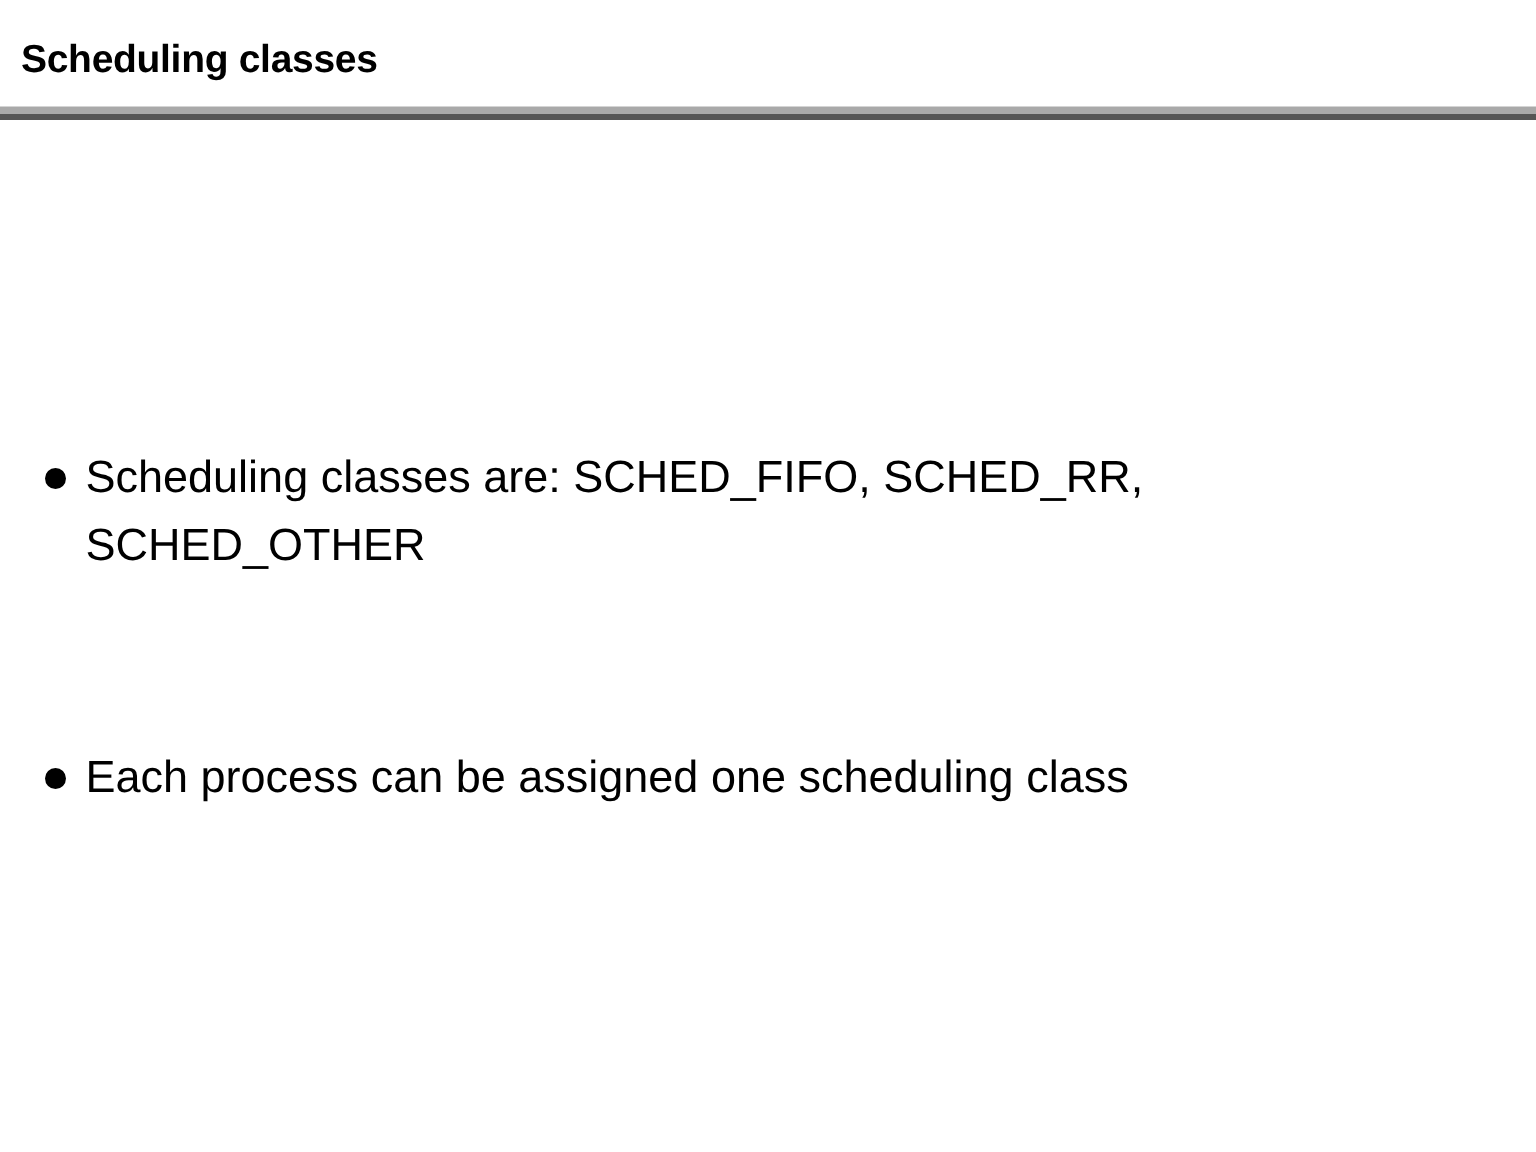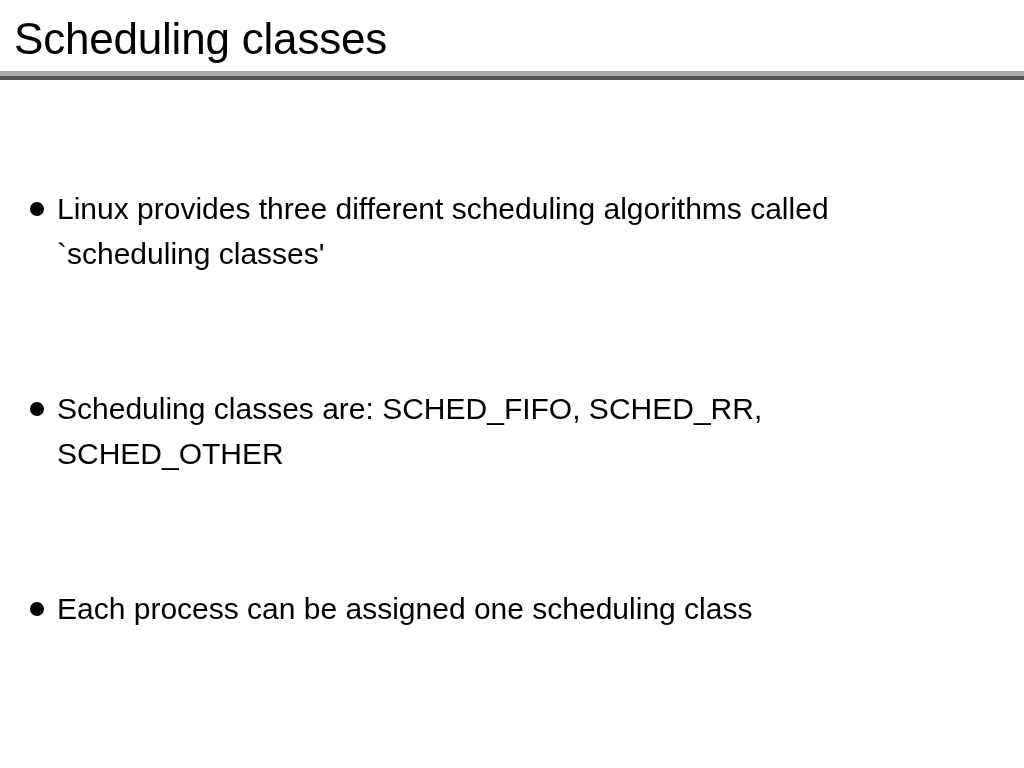--- a/index.html
+++ b/index.html
@@ -21,23 +21,23 @@
     width: 1024px;
     height: 768px;
     background: #ffffff;
   }
 
   
   .slide-title {
     position: absolute;
     left: 14px;
     top: 14px;
-    font-size: 44px;
+    font-size: 26px;
     line-height: 50px;
-    font-weight: normal;
+    font-weight: bold;
     letter-spacing: -0.2px;
     color: #000000;
     white-space: nowrap;
     margin: 0;
   }
 
   
   .title-rule {
     position: absolute;
     left: 0;
@@ -105,24 +105,20 @@
 
   <h1 class="slide-title">Scheduling classes</h1>
 
   <div class="title-rule">
     <div class="rule-light"></div>
     <div class="rule-dark"></div>
   </div>
 
   <div class="bullet-list">
 
-    <div class="bullet-item bullet-item--1">
-      <span class="bullet-marker"></span>
-      <span class="bullet-text">Linux provides three different scheduling algorithms called `scheduling classes'</span>
-    </div>
 
     <div class="bullet-item bullet-item--3">
       <span class="bullet-marker"></span>
       <span class="bullet-text">Scheduling classes are: SCHED_FIFO, SCHED_RR, SCHED_OTHER</span>
     </div>
 
     <div class="bullet-item bullet-item--2">
       <span class="bullet-marker"></span>
       <span class="bullet-text">Each process can be assigned one scheduling class</span>
     </div>

